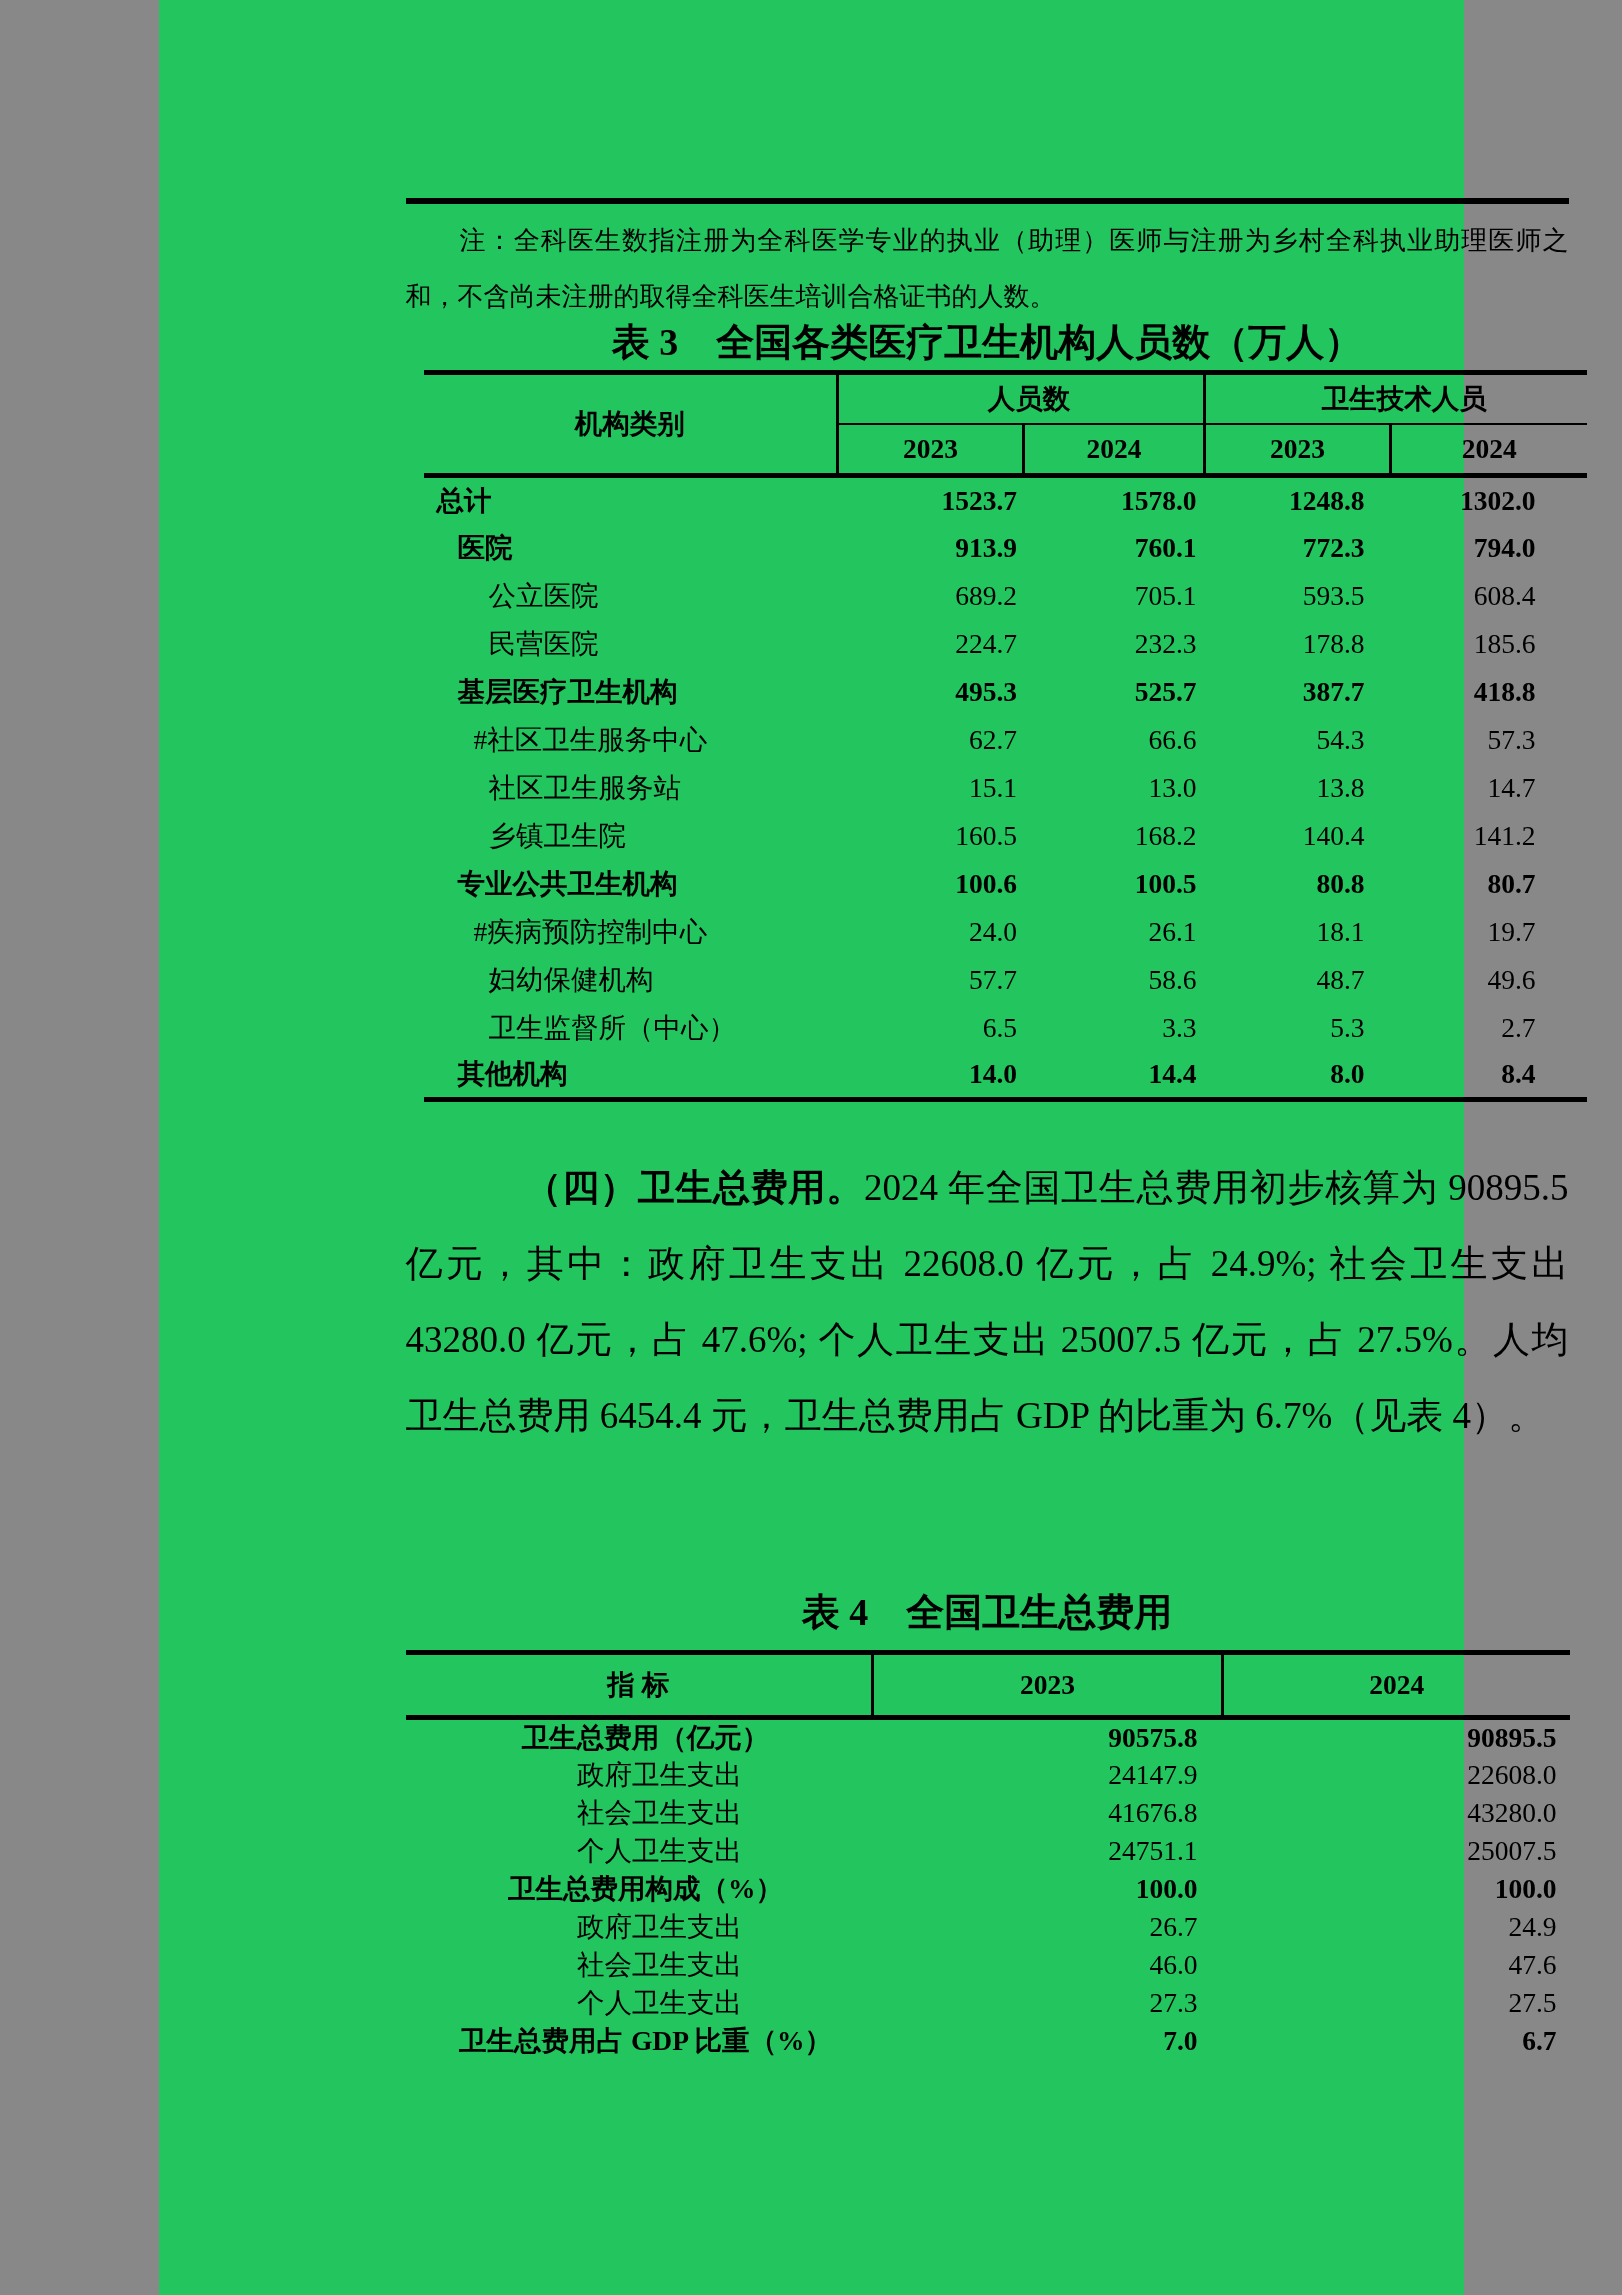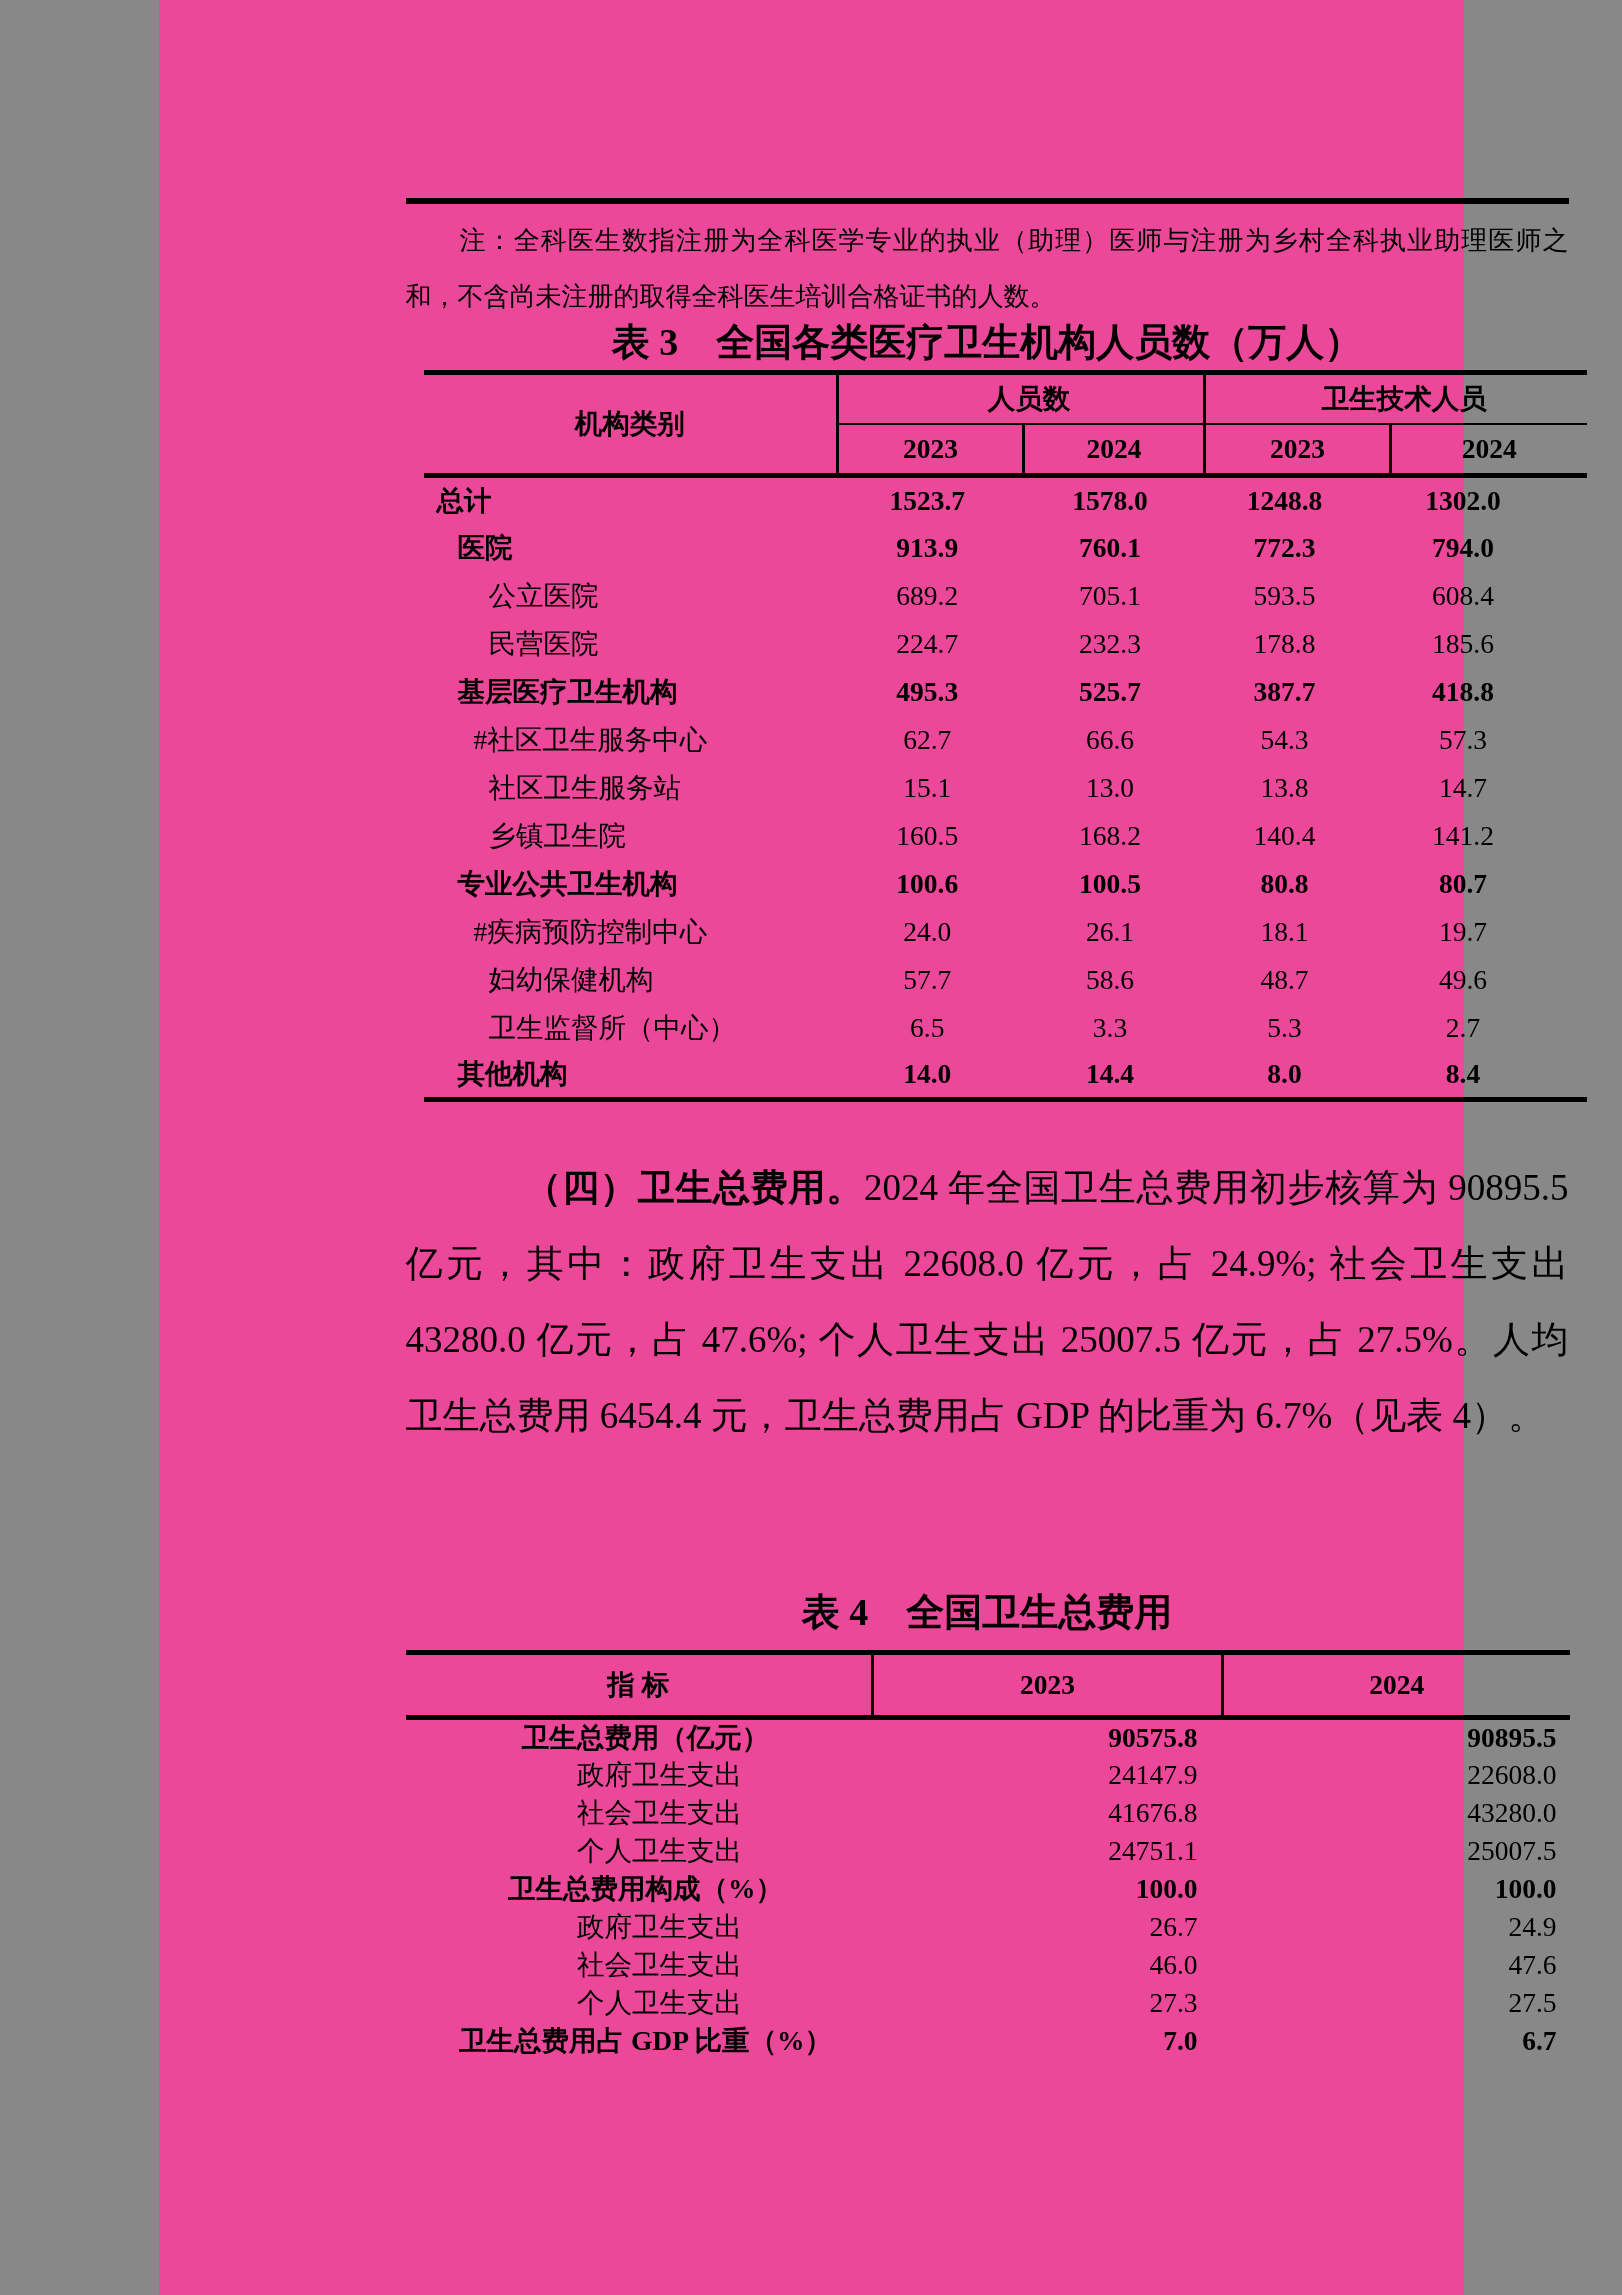--- a/index.html
+++ b/index.html
@@ -1,20 +1,20 @@
 <!DOCTYPE html>
 <html style="font-size:10.5px"><head>
 <meta charset="utf-8">
 <style>
   html,body { margin:0; padding:0; background:#888; }
   .page {
     position:relative;
     width:1305px; height:2295px;
     margin:0 auto;
-    background:#ec4899;
+    background:#22c55e;
     color:#000;
     font-family:"Liberation Serif", serif;
   }
   .top-rule {
     position:absolute; left:247px; top:198px;
     width:1163px; height:5.9px; background:#000;
   }
   .footnote {
     position:absolute; left:247px; top:213px; width:1163px;
     font-size:26px; line-height:56px;
@@ -43,21 +43,21 @@
   .t3 tr.hr1 { height:51px; }
   .t3 tr.hr2 { height:52px; }
   .t3 tbody tr { height:48px; }
   .t3 th { font-weight:bold; text-align:center; }
   .t3 th.cat { border-right:3.3px solid #000; border-bottom:5.9px solid #000; }
   .t3 th.grp { border-bottom:2.6px solid #000;padding-left:16px; }
   .t3 th.gdiv { border-right:3.3px solid #000; }
   .t3 tr.hr2 th { border-bottom:5.9px solid #000; }
   .t3 tr.hr2 th.vdiv { border-right:3.3px solid #000; }
   .t3 td.lab { text-align:left; }
-  .t3 td.num { text-align:center; }
+  .t3 td.num { text-align:right; }
   .t3 td.n1 { padding-right:6.5px; }
   .t3 td.n2 { padding-right:7.9px; }
   .t3 td.n3 { padding-right:26px; }
   .t3 td.n4 { padding-right:51px; }
 
   .ind0 { padding-left:13px; }
   .ind1 { padding-left:34px; }
   .ind2 { padding-left:50px; }
   .ind3 { padding-left:65px; }
   .b { font-weight:bold; }

